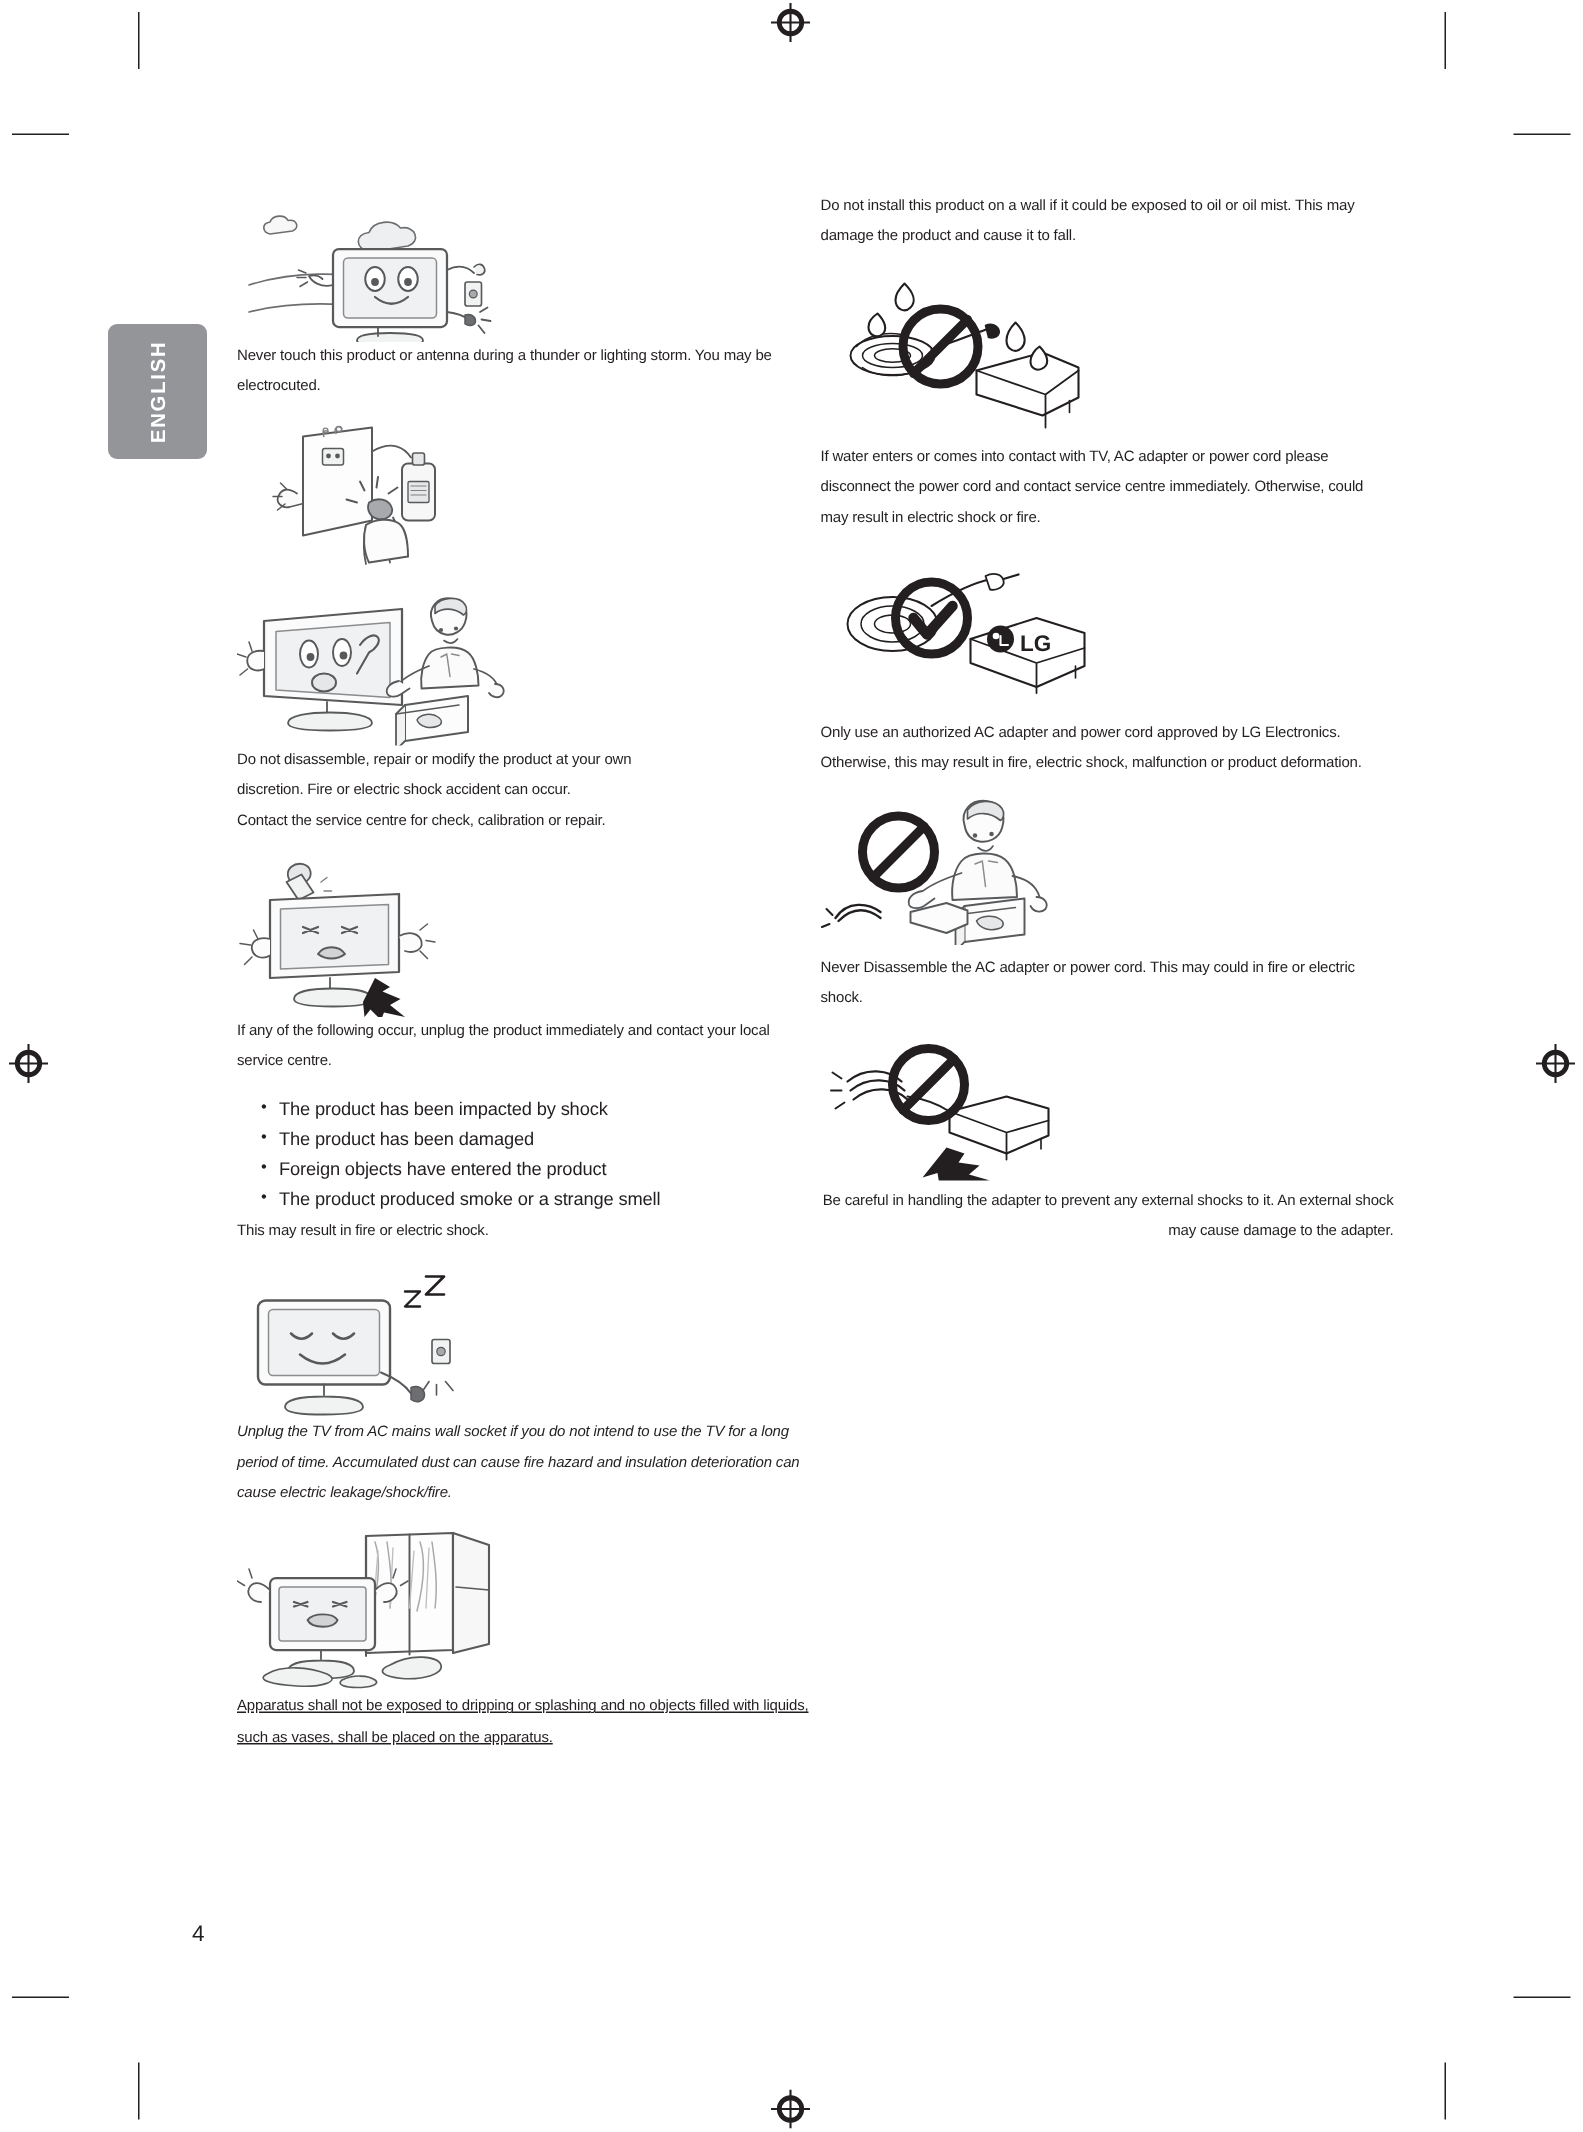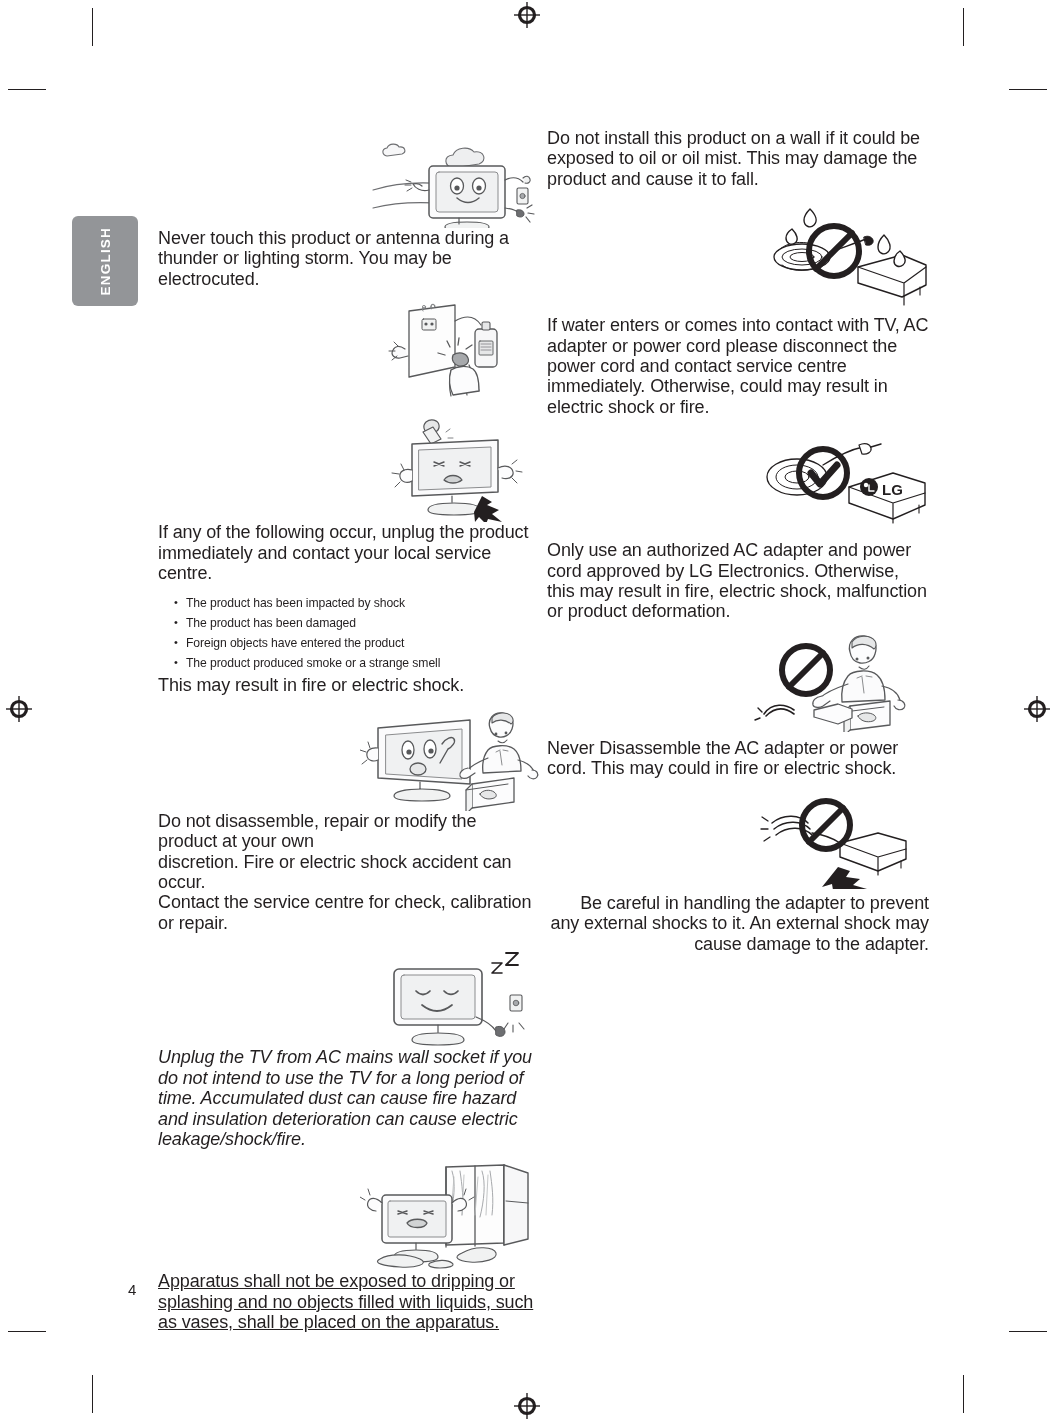--- a/index.html
+++ b/index.html
@@ -53,21 +53,21 @@
     position: absolute;
     top: 128px;
     width: 382px;
   }
   .col-left  { left: 158px; }
   .col-right { left: 547px; }
 
   .block { margin-bottom: 0; }
 
   .para {
-    font-size: 18px;
+    font-size: 10px;
     line-height: 20.4px;
     letter-spacing: -0.12px;
     margin: 0;
     color: #231f20;
   }
 
   ul.bullets {
     list-style: none;
     margin: 10px 0 0 0;
     padding: 0;
@@ -84,21 +84,21 @@
     position: absolute;
     left: 16px;
     top: -1px;
     font-size: 11px;
   }
 
   
   .illus {
     width: 100%;
     display: flex;
-    justify-content: flex-end;
+    justify-content: flex-start;
     align-items: center;
   }
   .illus svg { display: block; }
 
   
   .page-num {
     position: absolute;
     left: 128px; top: 1281px;
     font-size: 15px;
     color: #231f20;
@@ -227,20 +227,69 @@
             <path d="M90 24 c14 -8 22 -2 26 4" stroke="#58595b" stroke-width="1.2"></path>
 
             <path d="M88 58 c6 -4 13 -2 15 3 c2 5 -3 9 -9 8 c-5 -1 -8 -6 -6 -11 z" fill="#a7a9ac" stroke="#58595b" stroke-width="1.2"></path>
             <path d="M85 50 l-3 -6 M93 48 l1 -7 M101 52 l6 -4 M80 58 l-7 -2" stroke="#58595b" stroke-width="1.3"></path>
 
             <path d="M94 70 c2 10 6 16 8 28 M104 68 c4 8 8 14 10 26 M86 73 c-2 10 -2 18 0 26" fill="none" stroke="#58595b" stroke-width="1.2"></path>
             <path d="M86 73 c6 -4 16 -5 22 -1 c4 3 6 12 6 22 l-26 4 c-4 -8 -4 -18 -2 -25 z" fill="#fcfcfd" stroke="#58595b" stroke-width="1.3"></path>
           </g>
         </svg>
       </div>
+    </div>
+
+    <div class="block" style="margin-top:10px;">
+      <div class="illus" style="height:105px;">
+        <svg width="180" height="105" viewBox="0 0 180 105">
+          <g fill="none" stroke="#6d6e71" stroke-width="1.1" stroke-linejoin="round" stroke-linecap="round">
+
+            <path d="M18 22 l92 -8 l0 64 l-92 -6 z" fill="#fbfbfc" stroke="#58595b" stroke-width="1.5"></path>
+            <path d="M26 29 l76 -6 l0 50 l-76 -5 z" fill="#f0f1f2" stroke="#8b8c8e" stroke-width="1"></path>
+
+            <path d="M60 76 l0 7 M34 90 c0 -5 14 -7 28 -7 c14 0 28 2 28 7 c0 4 -14 5 -28 5 c-14 0 -28 -1 -28 -5 z" fill="#f1f2f2" stroke="#58595b" stroke-width="1.2"></path>
+
+            <ellipse cx="48" cy="44" rx="6" ry="9" fill="#fff" stroke="#58595b" stroke-width="1.3"></ellipse>
+            <ellipse cx="70" cy="43" rx="6" ry="9" fill="#fff" stroke="#58595b" stroke-width="1.3"></ellipse>
+            <circle cx="49" cy="46" r="2.6" fill="#58595b" stroke="none"></circle>
+            <circle cx="71" cy="45" r="2.6" fill="#58595b" stroke="none"></circle>
+
+            <ellipse cx="58" cy="63" rx="8" ry="6" fill="#e6e7e8" stroke="#58595b" stroke-width="1.3"></ellipse>
+
+            <path d="M18 42 c-8 -1 -12 3 -11 8 c1 5 7 6 11 4" fill="#fcfcfd" stroke="#58595b" stroke-width="1.2"></path>
+            <path d="M10 42 l-2 -6 M6 46 l-6 -2 M7 54 l-5 4" stroke="#58595b" stroke-width="1"></path>
+
+            <path d="M82 38 c4 -6 10 -8 12 -5 c2 3 -2 8 -6 10 l-8 14" stroke="#58595b" stroke-width="1.4"></path>
+
+            <path d="M130 22 c-3 -9 4 -16 12 -15 c9 1 13 8 10 16 c-2 6 -8 9 -13 8 c-5 -1 -8 -5 -9 -9 z" fill="#fcfcfd" stroke="#58595b" stroke-width="1.3"></path>
+            <path d="M132 12 c4 -6 16 -7 20 -1 c2 3 1 6 -1 7 c-6 -5 -14 -5 -19 -1 z" fill="#e6e7e8" stroke="#58595b" stroke-width="1.1"></path>
+            <circle cx="136" cy="28" r="1.4" fill="#58595b" stroke="none"></circle>
+            <circle cx="146" cy="27" r="1.4" fill="#58595b" stroke="none"></circle>
+            <path d="M138 35 q5 4 9 -1" stroke="#58595b" stroke-width="1.1"></path>
+
+            <path d="M128 44 c4 -5 20 -6 26 -1 c5 4 7 14 7 22 l-38 2 c-1 -9 1 -18 5 -23 z" fill="#fbfbfc" stroke="#58595b" stroke-width="1.3"></path>
+            <path d="M140 45 l2 14 M136 46 l4 -2 M148 45 l-5 -1" stroke="#8b8c8e" stroke-width="1"></path>
+
+            <path d="M128 52 c-10 4 -18 8 -22 14" stroke="#58595b" stroke-width="1.2"></path>
+            <path d="M108 62 c-6 1 -9 5 -8 8 c1 3 6 3 9 1 l6 -4" fill="#fcfcfd" stroke="#58595b" stroke-width="1.2"></path>
+
+            <path d="M158 54 c8 2 14 6 16 12" stroke="#58595b" stroke-width="1.2"></path>
+            <path d="M172 64 c5 0 7 4 5 7 c-2 3 -7 2 -9 -1" fill="#fcfcfd" stroke="#58595b" stroke-width="1.2"></path>
+
+            <path d="M112 78 l42 -6 l0 24 l-42 6 z" fill="#fcfcfd" stroke="#58595b" stroke-width="1.3"></path>
+            <path d="M112 78 l-6 6 l0 24 l6 -6" fill="#f1f2f2" stroke="#58595b" stroke-width="1.2"></path>
+            <path d="M106 84 l42 -6" stroke="#58595b" stroke-width="1"></path>
+            <path d="M120 88 c2 -4 10 -5 14 -2 c3 2 3 5 0 6 c-5 2 -12 1 -14 -4 z" fill="#e6e7e8" stroke="#58595b" stroke-width="1"></path>
+          </g>
+        </svg>
+      </div>
+      <p class="para">Do not disassemble, repair or modify the product at your own</p>
+      <p class="para">discretion. Fire or electric shock accident can occur.</p>
+      <p class="para">Contact the service centre for check, calibration or repair.</p>
     </div>
 
     <div class="block" style="margin-top:12px;">
       <div class="illus" style="height:108px;">
         <svg width="150" height="108" viewBox="0 0 150 108">
           <g fill="none" stroke="#6d6e71" stroke-width="1.1" stroke-linejoin="round" stroke-linecap="round">
 
             <path d="M36 8 c5 -4 12 -2 13 3 c1 5 -4 9 -10 8 c-5 -1 -7 -7 -3 -11 z" fill="#e6e7e8" stroke="#58595b" stroke-width="1.2"></path>
             <path d="M33 18 l8 12 l10 -5 l-8 -12 z" fill="#f1f2f2" stroke="#58595b" stroke-width="1.2"></path>
             <path d="M56 18 l4 -3 M58 24 l5 0" stroke="#808285" stroke-width="1"></path>
@@ -268,69 +317,20 @@
       <p class="para">If any of the following occur, unplug the product immediately and contact your local service centre.</p>
       <ul class="bullets">
         <li>The product has been impacted by shock</li>
         <li>The product has been damaged</li>
         <li>Foreign objects have entered the product</li>
         <li>The product produced smoke or a strange smell</li>
       </ul>
       <p class="para" style="margin-top:2px;">This may result in fire or electric shock.</p>
     </div>
 
-    <div class="block" style="margin-top:10px;">
-      <div class="illus" style="height:105px;">
-        <svg width="180" height="105" viewBox="0 0 180 105">
-          <g fill="none" stroke="#6d6e71" stroke-width="1.1" stroke-linejoin="round" stroke-linecap="round">
-
-            <path d="M18 22 l92 -8 l0 64 l-92 -6 z" fill="#fbfbfc" stroke="#58595b" stroke-width="1.5"></path>
-            <path d="M26 29 l76 -6 l0 50 l-76 -5 z" fill="#f0f1f2" stroke="#8b8c8e" stroke-width="1"></path>
-
-            <path d="M60 76 l0 7 M34 90 c0 -5 14 -7 28 -7 c14 0 28 2 28 7 c0 4 -14 5 -28 5 c-14 0 -28 -1 -28 -5 z" fill="#f1f2f2" stroke="#58595b" stroke-width="1.2"></path>
-
-            <ellipse cx="48" cy="44" rx="6" ry="9" fill="#fff" stroke="#58595b" stroke-width="1.3"></ellipse>
-            <ellipse cx="70" cy="43" rx="6" ry="9" fill="#fff" stroke="#58595b" stroke-width="1.3"></ellipse>
-            <circle cx="49" cy="46" r="2.6" fill="#58595b" stroke="none"></circle>
-            <circle cx="71" cy="45" r="2.6" fill="#58595b" stroke="none"></circle>
-
-            <ellipse cx="58" cy="63" rx="8" ry="6" fill="#e6e7e8" stroke="#58595b" stroke-width="1.3"></ellipse>
-
-            <path d="M18 42 c-8 -1 -12 3 -11 8 c1 5 7 6 11 4" fill="#fcfcfd" stroke="#58595b" stroke-width="1.2"></path>
-            <path d="M10 42 l-2 -6 M6 46 l-6 -2 M7 54 l-5 4" stroke="#58595b" stroke-width="1"></path>
-
-            <path d="M82 38 c4 -6 10 -8 12 -5 c2 3 -2 8 -6 10 l-8 14" stroke="#58595b" stroke-width="1.4"></path>
-
-            <path d="M130 22 c-3 -9 4 -16 12 -15 c9 1 13 8 10 16 c-2 6 -8 9 -13 8 c-5 -1 -8 -5 -9 -9 z" fill="#fcfcfd" stroke="#58595b" stroke-width="1.3"></path>
-            <path d="M132 12 c4 -6 16 -7 20 -1 c2 3 1 6 -1 7 c-6 -5 -14 -5 -19 -1 z" fill="#e6e7e8" stroke="#58595b" stroke-width="1.1"></path>
-            <circle cx="136" cy="28" r="1.4" fill="#58595b" stroke="none"></circle>
-            <circle cx="146" cy="27" r="1.4" fill="#58595b" stroke="none"></circle>
-            <path d="M138 35 q5 4 9 -1" stroke="#58595b" stroke-width="1.1"></path>
-
-            <path d="M128 44 c4 -5 20 -6 26 -1 c5 4 7 14 7 22 l-38 2 c-1 -9 1 -18 5 -23 z" fill="#fbfbfc" stroke="#58595b" stroke-width="1.3"></path>
-            <path d="M140 45 l2 14 M136 46 l4 -2 M148 45 l-5 -1" stroke="#8b8c8e" stroke-width="1"></path>
-
-            <path d="M128 52 c-10 4 -18 8 -22 14" stroke="#58595b" stroke-width="1.2"></path>
-            <path d="M108 62 c-6 1 -9 5 -8 8 c1 3 6 3 9 1 l6 -4" fill="#fcfcfd" stroke="#58595b" stroke-width="1.2"></path>
-
-            <path d="M158 54 c8 2 14 6 16 12" stroke="#58595b" stroke-width="1.2"></path>
-            <path d="M172 64 c5 0 7 4 5 7 c-2 3 -7 2 -9 -1" fill="#fcfcfd" stroke="#58595b" stroke-width="1.2"></path>
-
-            <path d="M112 78 l42 -6 l0 24 l-42 6 z" fill="#fcfcfd" stroke="#58595b" stroke-width="1.3"></path>
-            <path d="M112 78 l-6 6 l0 24 l6 -6" fill="#f1f2f2" stroke="#58595b" stroke-width="1.2"></path>
-            <path d="M106 84 l42 -6" stroke="#58595b" stroke-width="1"></path>
-            <path d="M120 88 c2 -4 10 -5 14 -2 c3 2 3 5 0 6 c-5 2 -12 1 -14 -4 z" fill="#e6e7e8" stroke="#58595b" stroke-width="1"></path>
-          </g>
-        </svg>
-      </div>
-      <p class="para">Do not disassemble, repair or modify the product at your own</p>
-      <p class="para">discretion. Fire or electric shock accident can occur.</p>
-      <p class="para">Contact the service centre for check, calibration or repair.</p>
-    </div>
-
     <div class="block" style="margin-top:14px;font-style:italic;">
       <div class="illus" style="height:100px;">
         <svg width="160" height="100" viewBox="0 0 160 100">
           <g fill="none" stroke="#6d6e71" stroke-width="1.1" stroke-linejoin="round" stroke-linecap="round">
 
             <path d="M112 16 l10 0 l-10 10 l10 0" stroke="#231f20" stroke-width="1.6"></path>
             <path d="M126 6 l12 0 l-12 12 l12 0" stroke="#231f20" stroke-width="1.8"></path>
 
             <rect x="14" y="22" width="88" height="56" rx="5" fill="#fbfbfc" stroke="#58595b" stroke-width="1.6"></rect>
             <rect x="21" y="28" width="74" height="44" rx="3" fill="#f0f1f2" stroke="#8b8c8e" stroke-width="1"></rect>

